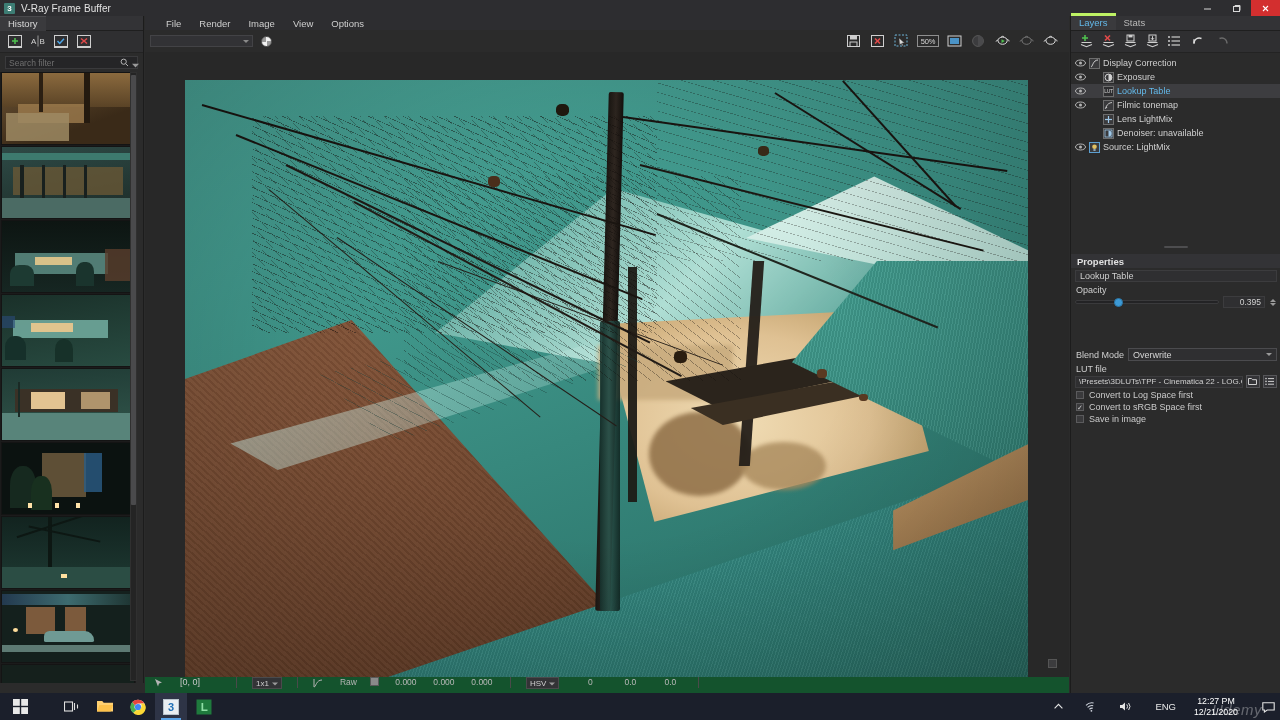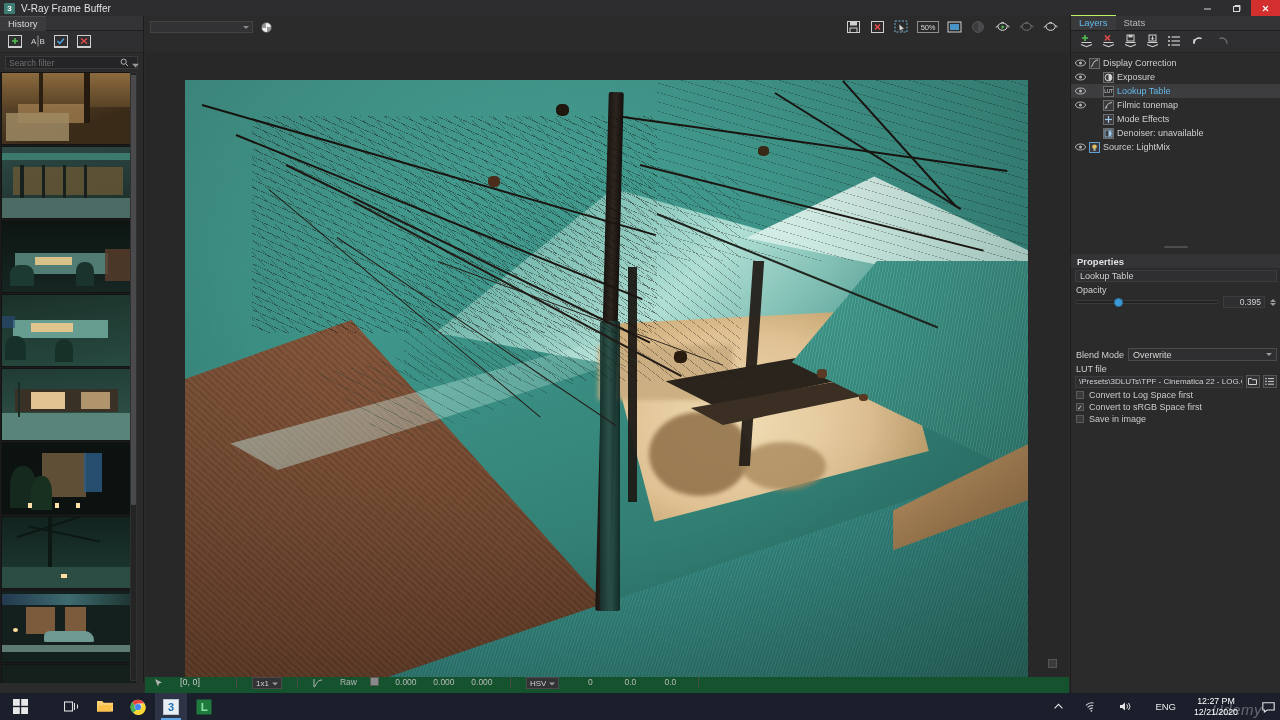--- a/index.html
+++ b/index.html
@@ -135,21 +135,21 @@
   .sb-num { color: #b9b9b9; font-size: 8.5px; min-width: 26px; text-align: center; }
   .sb-icon { width: 11px; height: 11px; display:flex; align-items:center; justify-content:center;}
 
   
   .right-panel {
     position: absolute; left: 1070px; top: 16px; width: 210px; height: 677px;
     background: #2b2b2b; border-left: 1px solid #1c1c1c;
   }
   .rp-tabs { height: 15px; background: #333336; display: flex; align-items: flex-end; border-bottom: 1px solid #1f1f1f; }
   .rp-tab { font-size: 9.5px; padding: 1px 8px 2px 8px; color: #b9b9b9; }
-  .rp-tab.active { color: #63b8e8; background: #3a3a3d; border-top: 1px solid #bef264; }
+  .rp-tab.active { color: #63b8e8; background: #3a3a3d; border-top: 3px solid #bef264; }
   .rp-tools {
     height: 22px; background: #2f2f31; display: flex; align-items: center; gap: 7px;
     padding-left: 8px; border-bottom: 1px solid #232323;
   }
   .rtool { width: 15px; height: 15px; }
   .rtool svg { display: block; }
 
   .layer-list { padding-top: 3px; background: #2b2b2b; }
   .layer-row {
     height: 14px; display: flex; align-items: center; position: relative;
@@ -425,20 +425,27 @@
       </div>
     </div>
 
     <div class="hist-scroll">
       <div class="thumbbar"></div>
     </div>
     <div class="hist-bottom"></div>
   </div>
 
   <div class="center">
+    <div class="menubar">
+      <div class="menu-item">File</div>
+      <div class="menu-item">Render</div>
+      <div class="menu-item">Image</div>
+      <div class="menu-item">View</div>
+      <div class="menu-item">Options</div>
+    </div>
 
     <div class="toolbar2">
       <div class="combo">
           <span class="arrow"></span>
         </div>
       <div class="colorball"></div>
 
       <div class="tb-right">
         <div class="tbtn">
           <svg width="15" height="14" viewBox="0 0 15 14">
@@ -779,21 +786,21 @@
 
       <div class="layer-row">
         <span class="eye"></span>
         <span style="width:14px"></span>
         <span class="lr-icon">
           <svg width="9" height="9" viewBox="0 0 9 9">
               <line x1="4.5" y1="1" x2="4.5" y2="8" stroke="#9ec8e8" stroke-width="1.2"></line>
               <line x1="1" y1="4.5" x2="8" y2="4.5" stroke="#9ec8e8" stroke-width="1.2"></line>
             </svg>
         </span>
-        <span class="lr-label">Mode Effects</span>
+        <span class="lr-label">Lens LightMix</span>
       </div>
 
       <div class="layer-row">
         <span class="eye"></span>
         <span style="width:14px"></span>
         <span class="lr-icon">
           <svg width="9" height="9" viewBox="0 0 9 9">
               <rect x="1" y="1" width="7" height="7" fill="none" stroke="#9ec8e8" stroke-width=".8"></rect>
               <path d="M4.5 1.4v6.2a3.1 3.1 0 000-6.2z" fill="#9ec8e8"></path>
             </svg>

